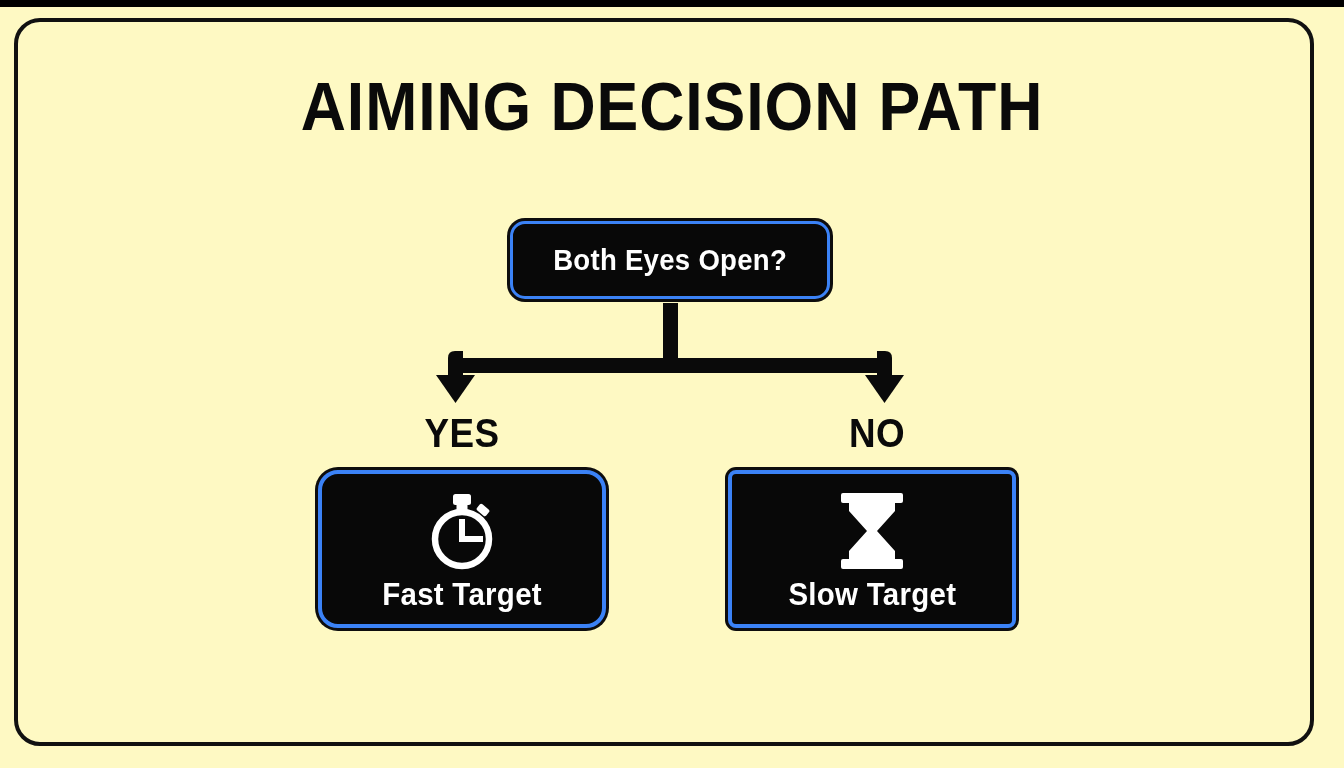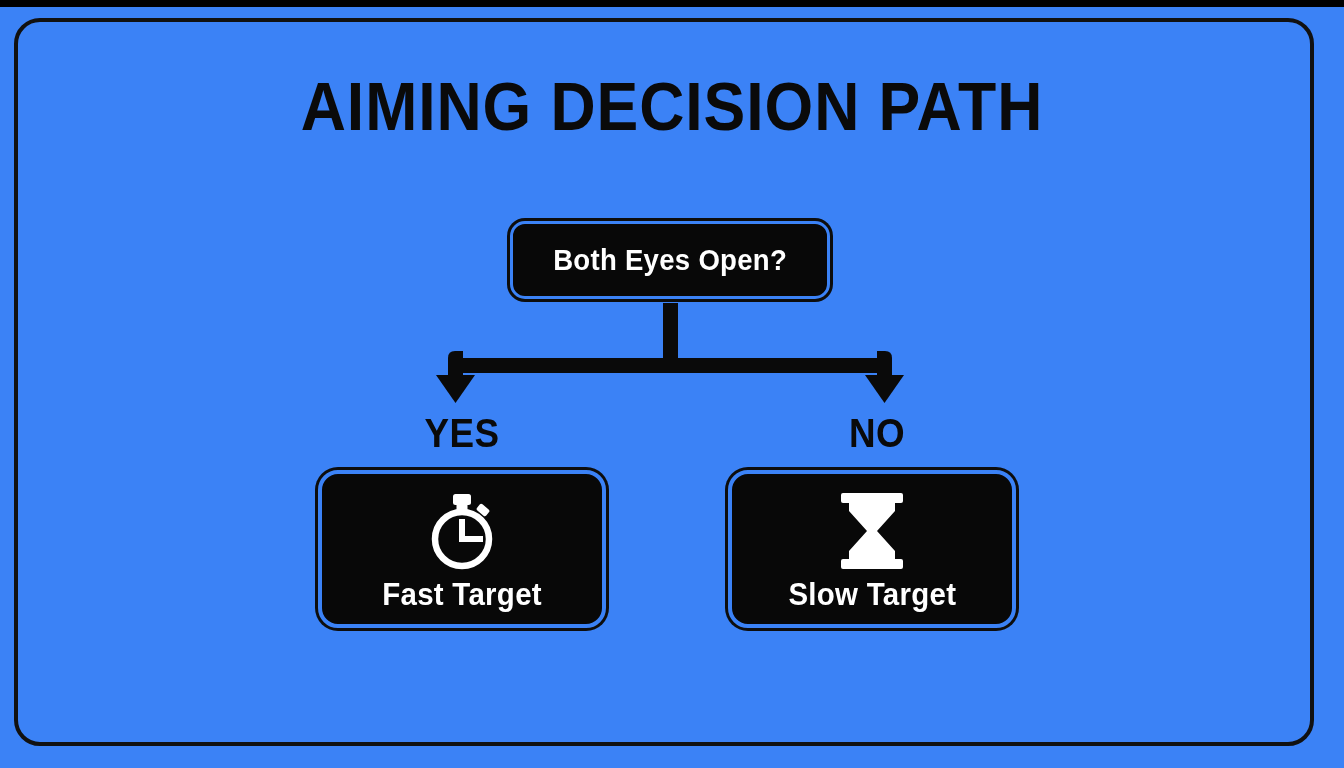--- a/index.html
+++ b/index.html
@@ -11,21 +11,21 @@
     width: 1344px;
     height: 768px;
     overflow: hidden;
     font-family: "Liberation Sans", sans-serif;
   }
 
   #canvas {
     position: relative;
     width: 1344px;
     height: 768px;
-    background: #3b82f6;
+    background: #fef9c3;
     overflow: hidden;
   }
 
   
   .top-band {
     position: absolute;
     left: 0;
     top: 0;
     width: 1344px;
     height: 7px;
@@ -95,21 +95,21 @@
   }
 
   .node-outcome {
     width: 288px;
     height: 158px;
     border-radius: 20px;
     border-width: 4px;
     box-shadow: 0 0 0 3px #0d0d0d;
   }
   .node-outcome.left  { left: 318px; top: 470px; }
-  .node-outcome.right { left: 728px; top: 470px; }
+  .node-outcome.right { left: 728px; top: 470px; border-radius: 8px; }
 
   .node-outcome .icon-wrap {
     width: 86px;
     height: 86px;
     display: flex;
     align-items: center;
     justify-content: center;
     margin-top: 2px;
   }
   .node-outcome .node-label {

